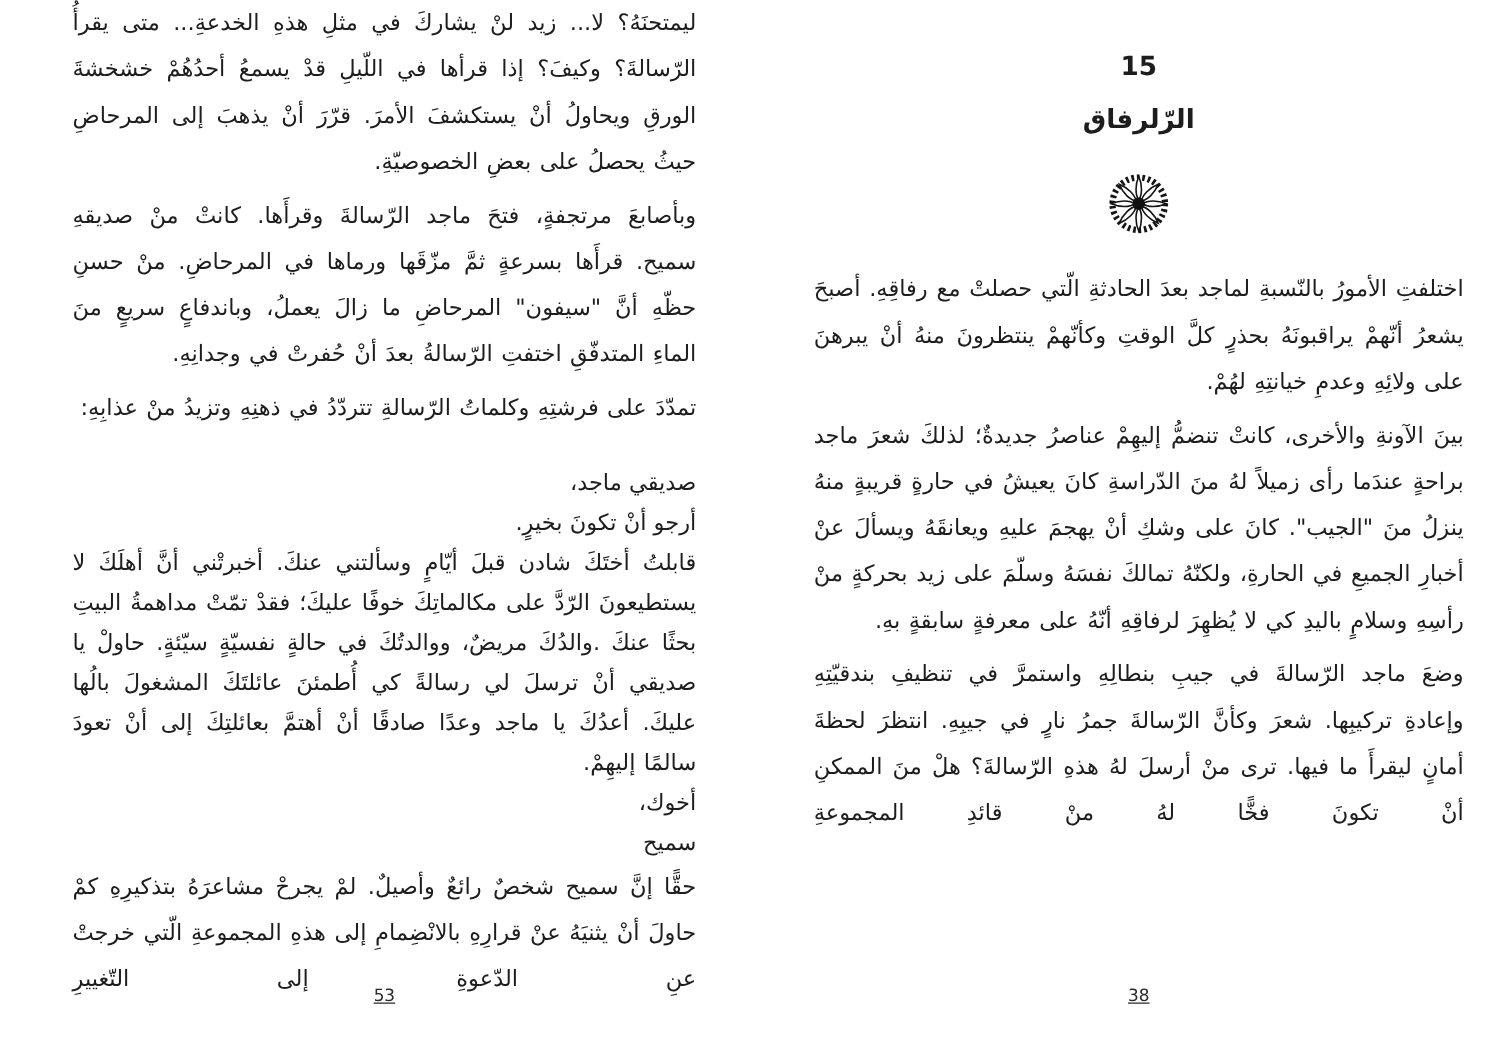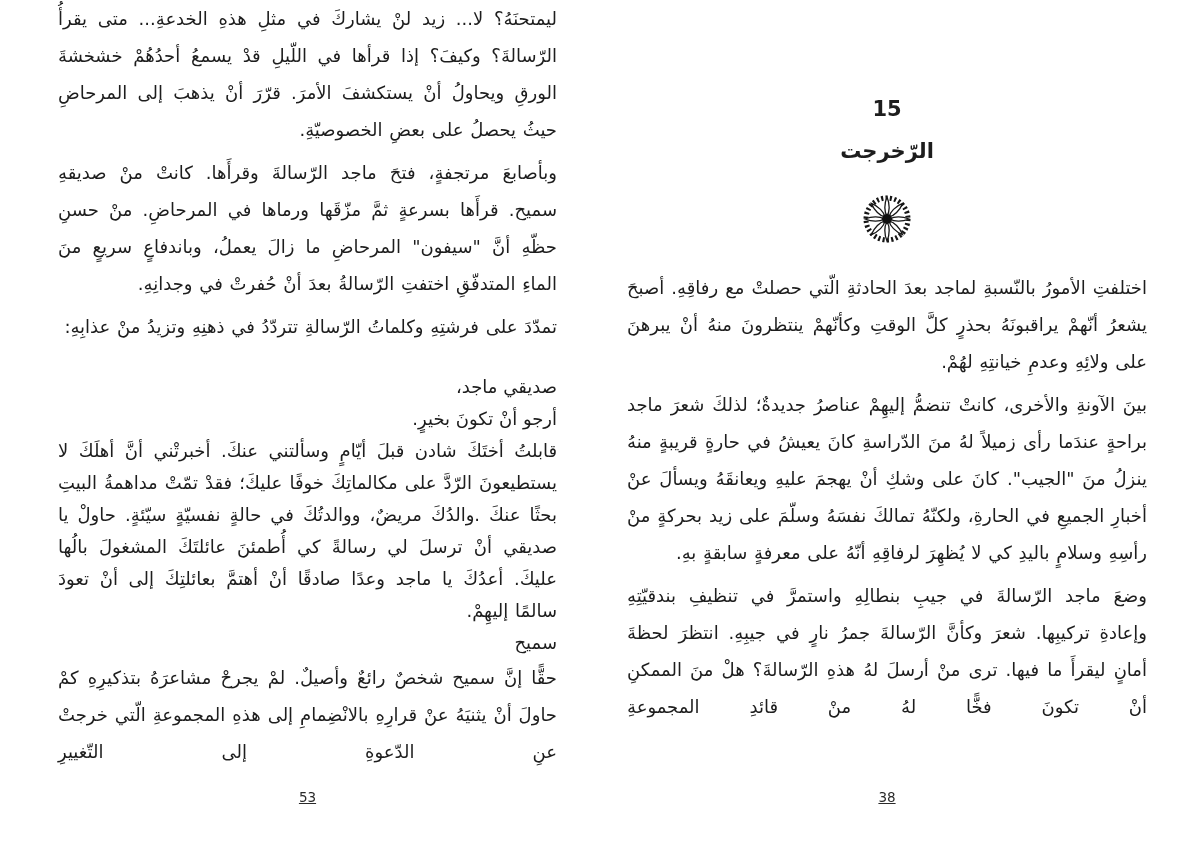--- a/index.html
+++ b/index.html
@@ -21,21 +21,21 @@
     background: #ffffff;
   }
   .page {
     position: absolute;
     top: 0;
     height: 847px;
     direction: rtl;
     box-sizing: border-box;
   }
   .page-left  { left: 58px;  width: 499px; }
-  .page-right { left: 627px; width: 520px; padding-top: 96px; }
+  .page-right { left: 651px; width: 520px; padding-top: 40px; }
 
   
   .chapter-header { text-align: center; direction: rtl; }
   .chapter-number {
     font-size: 21px;
     font-weight: 700;
     line-height: 26px;
     direction: ltr;
   }
   .chapter-title {
@@ -95,32 +95,33 @@
 
   <section class="page page-left">
     <p class="para">ليمتحنَهُ؟ لا... زيد لنْ يشاركَ في مثلِ هذهِ الخدعةِ... متى يقرأُ الرّسالةَ؟ وكيفَ؟ إذا قرأها في اللّيلِ قدْ يسمعُ أحدُهُمْ خشخشةَ الورقِ ويحاولُ أنْ يستكشفَ الأمرَ. قرّرَ أنْ يذهبَ إلى المرحاضِ حيثُ يحصلُ على بعضِ الخصوصيّةِ.</p>
     <p class="para">وبأصابعَ مرتجفةٍ، فتحَ ماجد الرّسالةَ وقرأَها. كانتْ منْ صديقهِ سميح. قرأَها بسرعةٍ ثمَّ مزّقَها ورماها في المرحاضِ. منْ حسنِ حظّهِ أنَّ "سيفون" المرحاضِ ما زالَ يعملُ، وباندفاعٍ سريعٍ منَ الماءِ المتدفّقِ اختفتِ الرّسالةُ بعدَ أنْ حُفرتْ في وجدانِهِ.</p>
     <p class="para">تمدّدَ على فرشتِهِ وكلماتُ الرّسالةِ تتردّدُ في ذهنِهِ وتزيدُ منْ عذابِهِ:</p>
 
     <div class="letter">
       <p class="letter-line">صديقي ماجد،</p>
       <p class="letter-line">أرجو أنْ تكونَ بخيرٍ.</p>
       <p class="letter-body">قابلتُ أختَكَ شادن قبلَ أيّامٍ وسألتني عنكَ. أخبرتْني أنَّ أهلَكَ لا يستطيعونَ الرّدَّ على مكالماتِكَ خوفًا عليكَ؛ فقدْ تمّتْ مداهمةُ البيتِ بحثًا عنكَ .والدُكَ مريضٌ، ووالدتُكَ في حالةٍ نفسيّةٍ سيّئةٍ. حاولْ يا صديقي أنْ ترسلَ لي رسالةً كي أُطمئنَ عائلتَكَ المشغولَ بالُها عليكَ. أعدُكَ يا ماجد وعدًا صادقًا أنْ أهتمَّ بعائلتِكَ إلى أنْ تعودَ سالمًا إليهِمْ.</p>
+      <p class="letter-line">أخوك،</p>
       <p class="letter-line">سميح</p>
     </div>
 
     <p class="para runs-on">حقًّا إنَّ سميح شخصٌ رائعٌ وأصيلٌ. لمْ يجرحْ مشاعرَهُ بتذكيرِهِ كمْ حاولَ أنْ يثنيَهُ عنْ قرارِهِ بالانْضِمامِ إلى هذهِ المجموعةِ الّتي خرجتْ عنِ الدّعوةِ إلى التّغييرِ</p>
 
     <div class="page-number">53</div>
   </section>
 
   <section class="page page-right">
     <header class="chapter-header">
       <div class="chapter-number">15</div>
-      <h1 class="chapter-title">الرّخرجت</h1>
+      <h1 class="chapter-title">الرّلرفاق</h1>
       <div class="ornament-wrap">
         <svg width="56" height="56" viewBox="-28 -28 56 56" aria-hidden="true">
           <circle r="21" fill="none" stroke="#161616" stroke-width="5" stroke-dasharray="2.1 2.3"></circle>
           <g fill="#ffffff" stroke="#161616" stroke-width="1.3">
             <path d="M0,-3 C2.8,-7 3,-15 0,-22 C-3,-15 -2.8,-7 0,-3 Z"></path>
             <path d="M0,-3 C2.8,-7 3,-15 0,-22 C-3,-15 -2.8,-7 0,-3 Z" transform="rotate(45)"></path>
             <path d="M0,-3 C2.8,-7 3,-15 0,-22 C-3,-15 -2.8,-7 0,-3 Z" transform="rotate(90)"></path>
             <path d="M0,-3 C2.8,-7 3,-15 0,-22 C-3,-15 -2.8,-7 0,-3 Z" transform="rotate(135)"></path>
             <path d="M0,-3 C2.8,-7 3,-15 0,-22 C-3,-15 -2.8,-7 0,-3 Z" transform="rotate(180)"></path>
             <path d="M0,-3 C2.8,-7 3,-15 0,-22 C-3,-15 -2.8,-7 0,-3 Z" transform="rotate(225)"></path>

